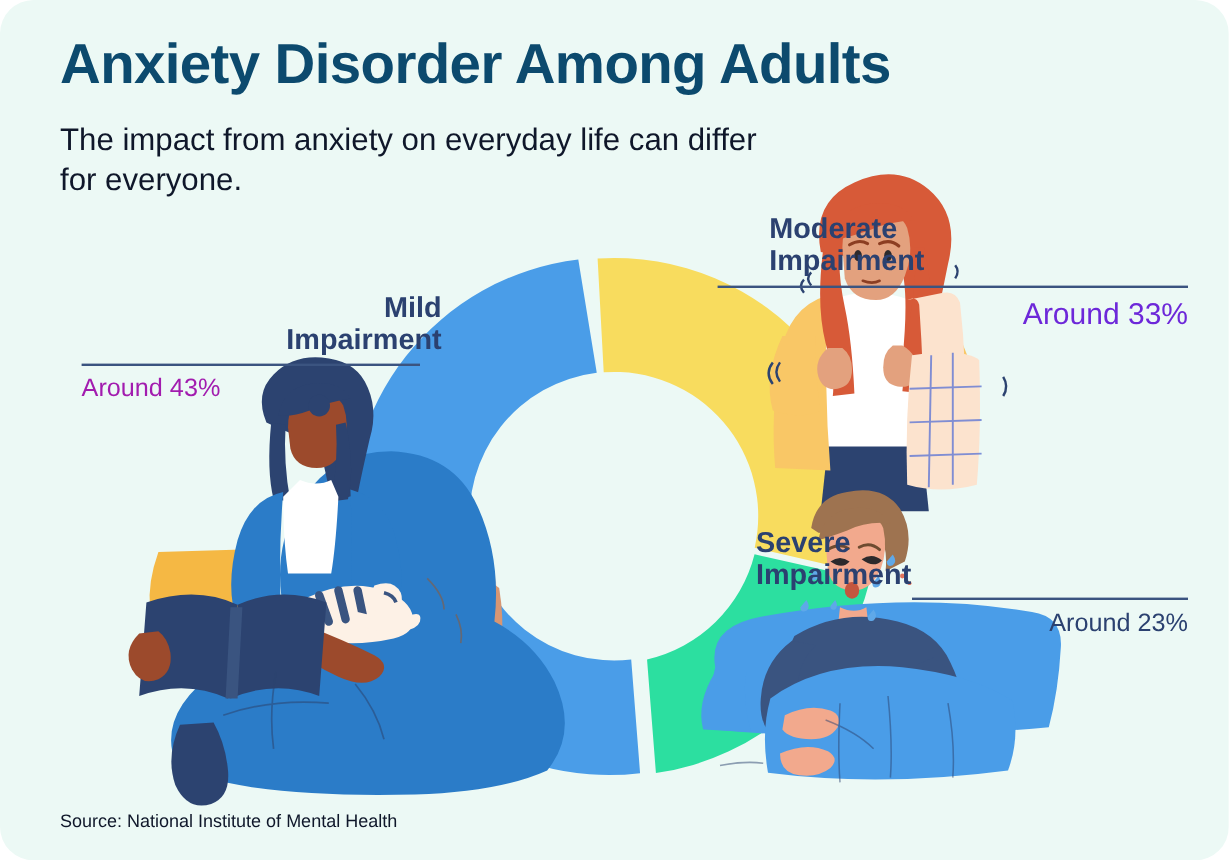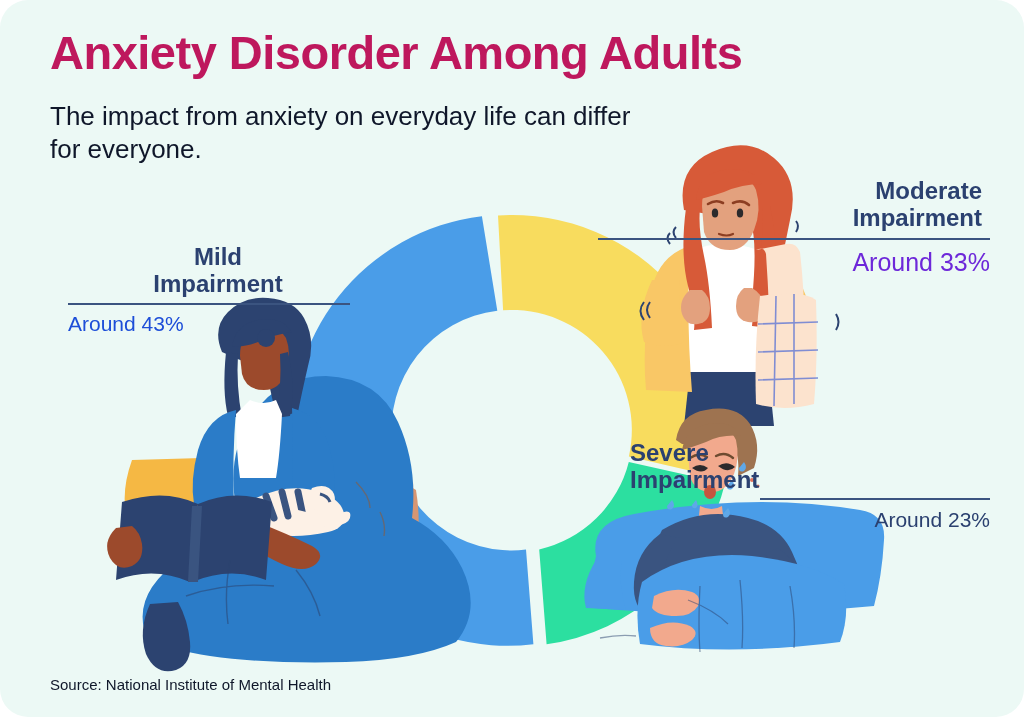--- a/index.html
+++ b/index.html
@@ -4,35 +4,35 @@
 <style>
   html,body{margin:0;padding:0;background:#ffffff;}
   body{width:1024px;height:717px;overflow:hidden;
        font-family:"Liberation Sans","DejaVu Sans",sans-serif;}
   #canvas{position:relative;width:1024px;height:717px;
           background:#ECF9F5;border-radius:28px;overflow:hidden;}
 
   
   #title{position:absolute;left:50px;top:28px;width:900px;
          font-size:47px;font-weight:bold;letter-spacing:-0.5px;
-         color:#be185d;line-height:1.05;}
+         color:#0c4a6e;line-height:1.05;}
   #subtitle{position:absolute;left:50px;top:100px;width:600px;
             font-size:26px;color:#0f172a;line-height:1.28;font-weight:400;}
   #source{position:absolute;left:50px;top:676px;font-size:15px;color:#0f172a;}
 
   .lbl{position:absolute;}
   .lbl .head{font-size:24px;font-weight:bold;color:#2B4170;line-height:1.12;
              white-space:pre-line;}
   .rule{position:absolute;height:0;border-top:2px solid #3B5480;}
 
-  #lbl-mild{left:68px;top:244px;text-align:center;width:300px;}
+  #lbl-mild{left:68px;top:244px;text-align:right;width:300px;}
   #rule-mild{left:68px;top:303px;width:282px;}
-  #pct-mild{position:absolute;left:68px;top:312px;font-size:21px;color:#1d4ed8;}
-
-  #lbl-moderate{right:42px;top:178px;text-align:right;width:360px;}
+  #pct-mild{position:absolute;left:68px;top:312px;font-size:21px;color:#a21caf;}
+
+  #lbl-moderate{right:23px;top:178px;text-align:left;width:360px;}
   #rule-moderate{left:598px;top:238px;width:392px;}
   #pct-moderate{position:absolute;right:34px;top:248px;font-size:25px;color:#6d28d9;
                 text-align:right;}
 
   #lbl-severe{right:34px;top:440px;text-align:left;width:360px;}
   #rule-severe{left:760px;top:498px;width:230px;}
   #pct-severe{position:absolute;right:34px;top:508px;font-size:21px;color:#2B4170;
               text-align:right;}
 
   .svg-layer{position:absolute;left:0;top:0;width:1024px;height:717px;}

